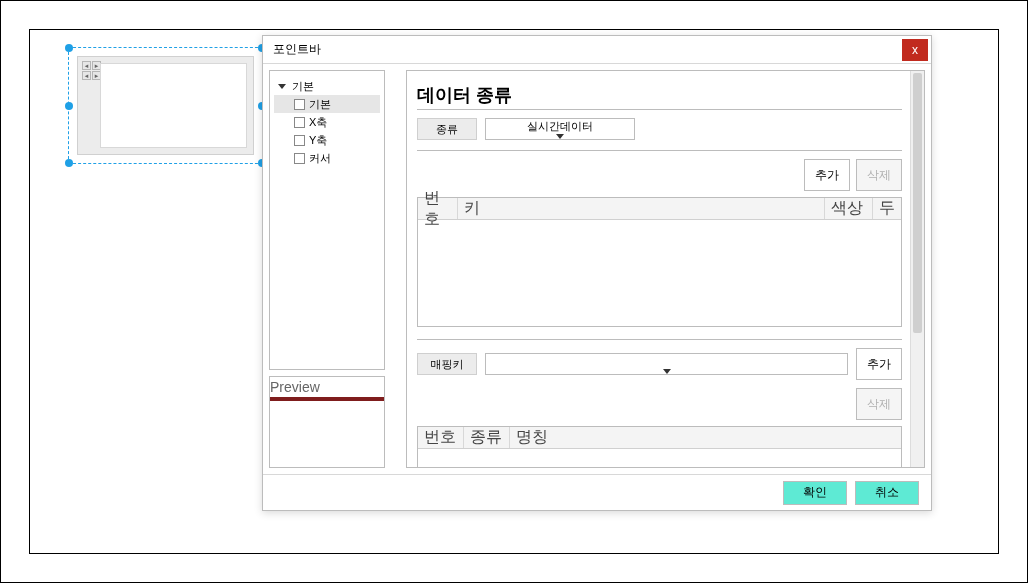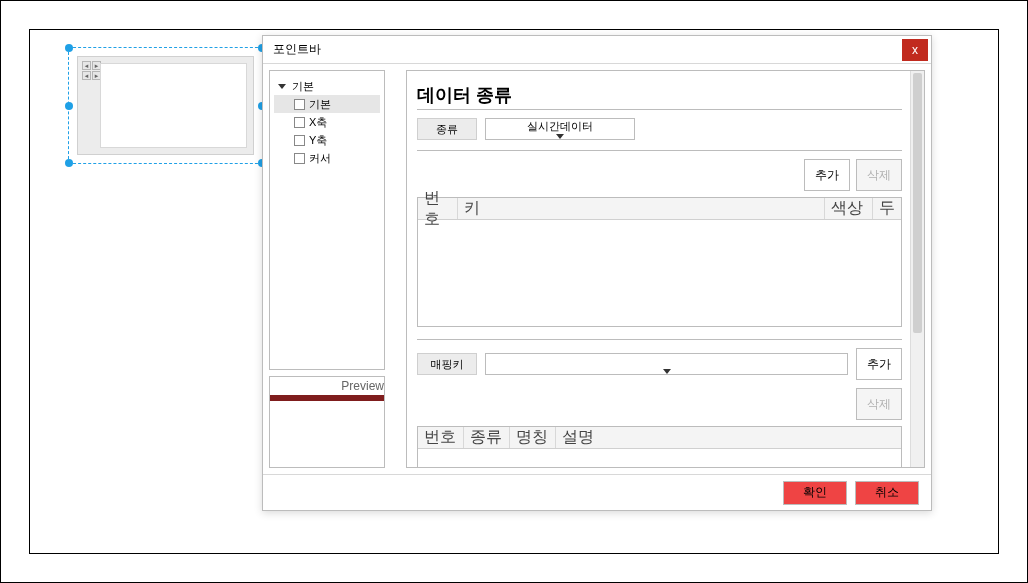--- a/index.html
+++ b/index.html
@@ -142,24 +142,24 @@
       flex-shrink: 0;
     }
     .tree-row.selected { background: #e6e6e6; }
     .preview-panel {
       height: 92px;
       border: 1px solid #bcbcbc;
       display: flex;
       flex-direction: column;
     }
     .preview-header {
-      text-align: right;
-      font-size: 12px;
+      text-align: left;
+      font-size: 14px;
       color: #666;
-      border-bottom: 6px solid #7f1d1d;
+      border-bottom: 4px solid #7f1d1d;
       padding: 2px 0;
     }
     .preview-body {
       flex: 1;
       display: flex;
       align-items: center;
       justify-content: center;
       color: #888;
       font-size: 12px;
     }
@@ -285,21 +285,21 @@
       display: flex;
       justify-content: flex-end;
       align-items: center;
       gap: 8px;
       padding: 0 12px;
     }
     .foot-btn {
       width: 64px;
       height: 24px;
       border: 1px solid #bcbcbc;
-      background: #ef4444;
+      background: #5eead4;
       font-size: 12px;
       display: flex;
       align-items: center;
       justify-content: center;
       cursor: pointer;
     }
   </style>
 </head>
 <body>
 
@@ -408,21 +408,20 @@
           <div class="btn-row">
             <div class="btn disabled">
               <span>삭제</span>
             </div>
           </div>
           <div class="grid">
             <div class="grid-header">
               <div class="gcol" style="width:46px">번호</div>
               <div class="gcol" style="width:46px">종류</div>
               <div class="gcol" style="width:46px">명칭</div>
-              <div class="gcol" style="flex:1">설명</div>
             </div>
             <div class="grid-body" style="height:22px"></div>
           </div>
 
         </div>
       </div>
     </div>
 
     <div class="dialog-footer">
       <div class="foot-btn">

